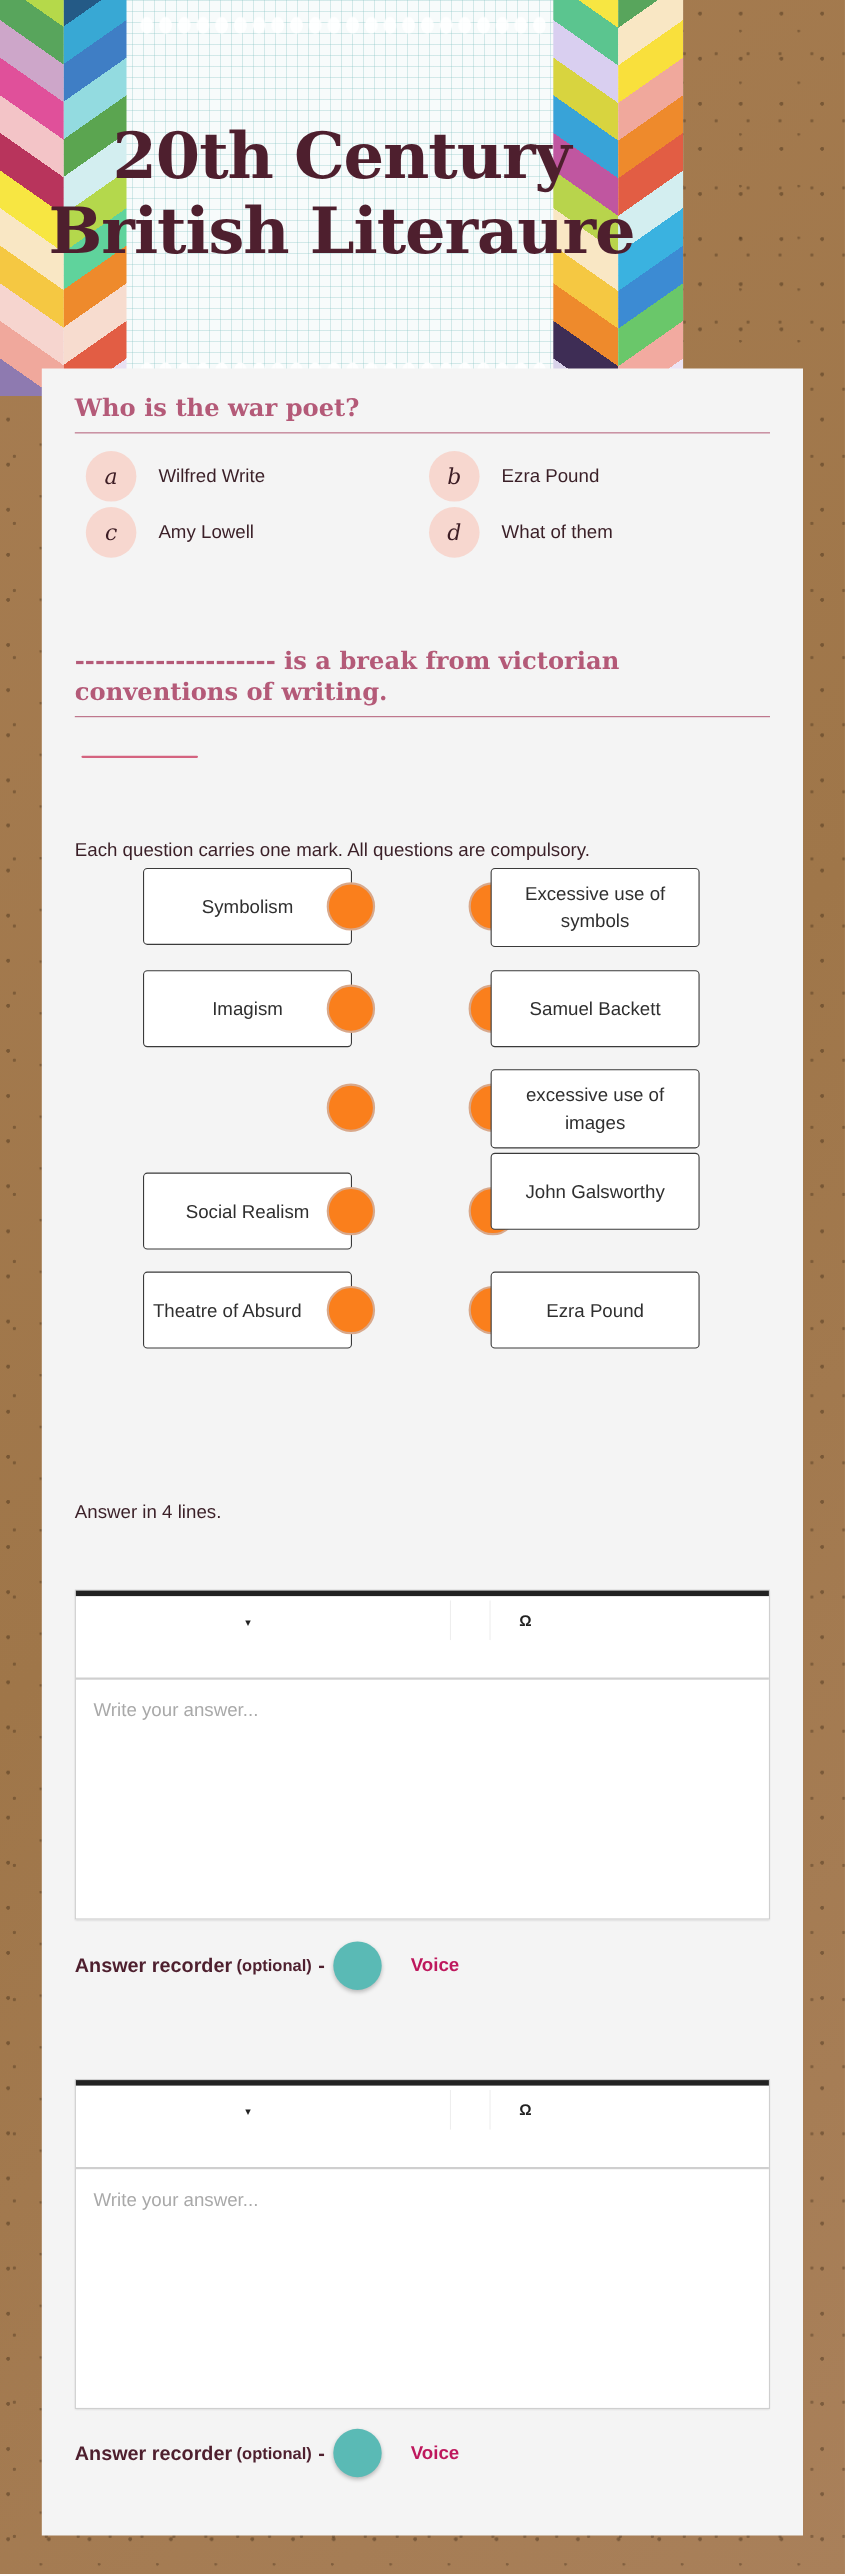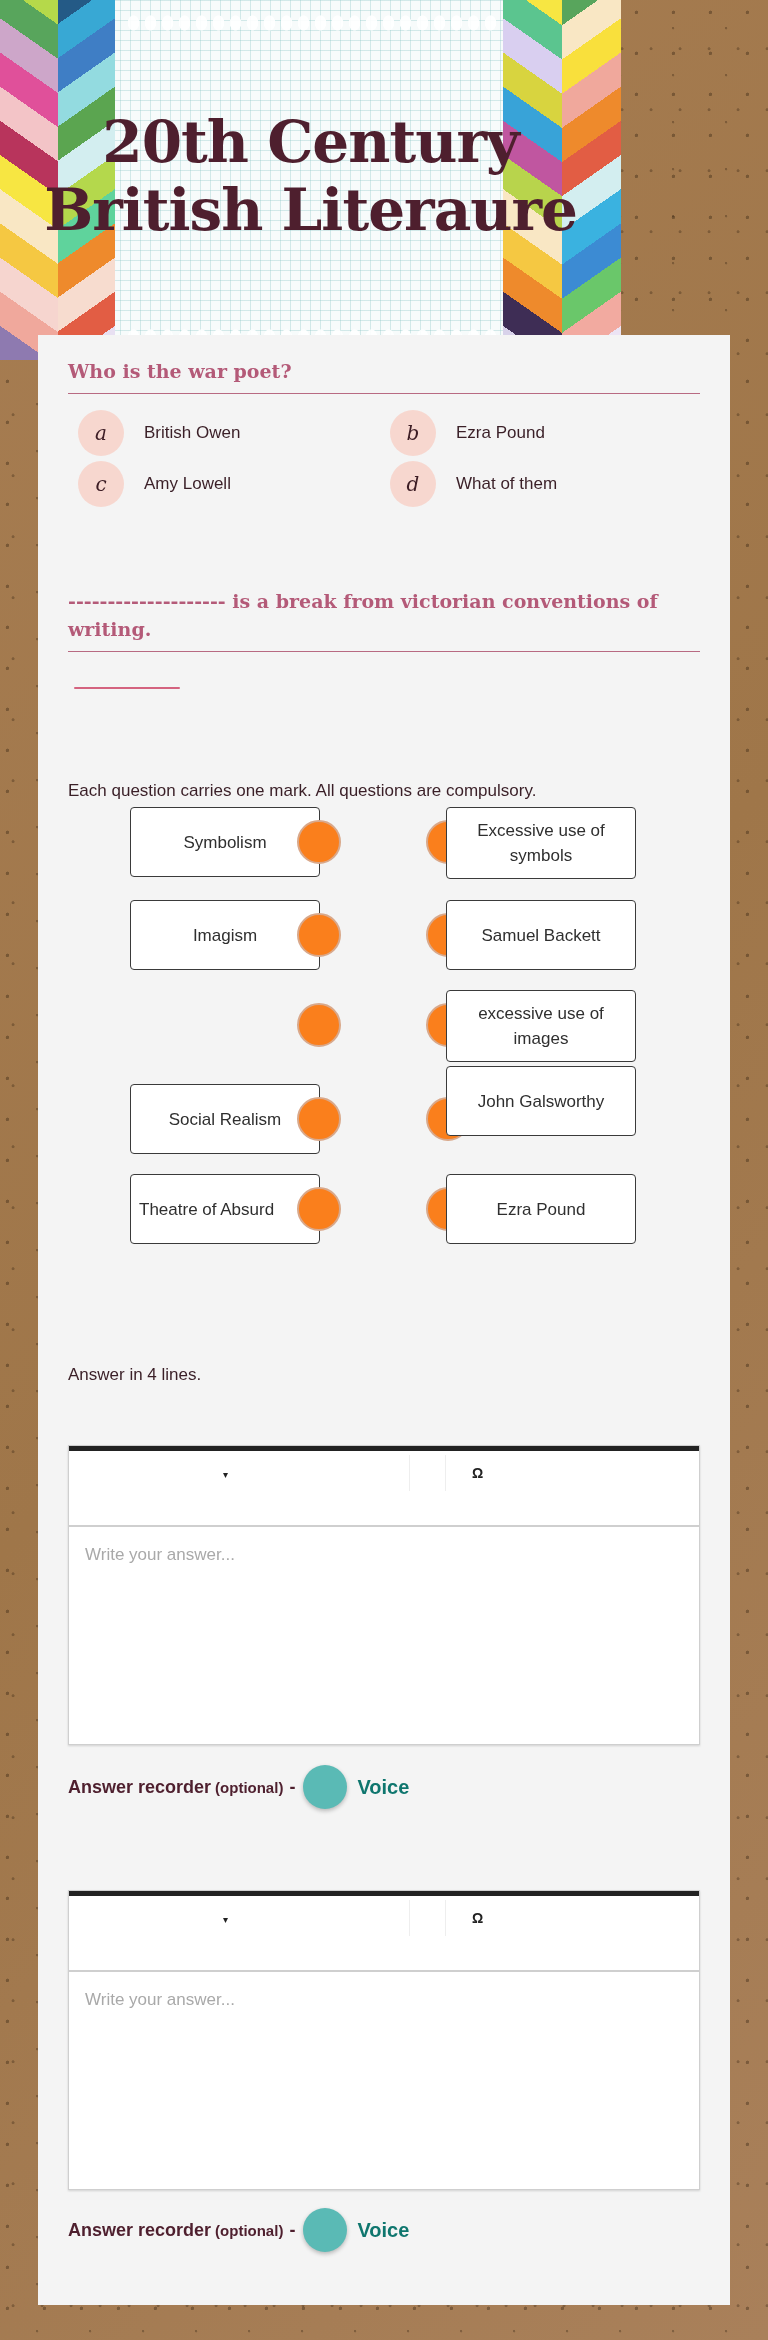--- a/index.html
+++ b/index.html
@@ -40,21 +40,21 @@
     position: absolute; left: 0; right: 0; top: 108px;
     text-align: center; color: #4e1f2e;
     font-family: "DejaVu Serif", serif; font-size: 58px; line-height: 68px;
     letter-spacing: -1px;
   }
   .card {
     position: absolute; left: 38px; top: 335px; width: 692px; height: 1970px;
     background: #f4f4f4;
   }
   .q-title {
-    font-family: "DejaVu Serif", serif; color: #b45a78; font-size: 19px;
+    font-family: "DejaVu Serif", serif; color: #b45a78; font-size: 22px;
     line-height: 28px; padding-bottom: 8px; border-bottom: 1.5px solid #b86a82;
   }
   .section { position: absolute; left: 30px; width: 632px; }
   .mc-grid { position: relative; height: 110px; }
   .mc-opt { position: absolute; display: flex; align-items: center; height: 46px; }
   .mc-letter {
     width: 46px; height: 46px; border-radius: 50%; background: #f7d7cf;
     display: flex; align-items: center; justify-content: center;
     font-family: "DejaVu Serif", serif; font-style: italic; font-size: 20px; color: #3d1d25;
   }
@@ -88,21 +88,21 @@
     padding: 18px 16px; font-size: 17px; color: #a9a9a9; height: 218px;
   }
   .recorder { position: absolute; left: 0; display: flex; align-items: center; }
   .rec-label { font-size: 18px; font-weight: bold; color: #4e1f2e; }
   .rec-opt { font-size: 15px; font-weight: bold; color: #4e1f2e; margin-left: 4px; }
   .rec-dash { font-size: 18px; font-weight: bold; color: #4e1f2e; margin-left: 6px; }
   .rec-btn {
     width: 44px; height: 44px; border-radius: 50%; background: #5abab5;
     margin-left: 8px; box-shadow: 0 2px 4px rgba(0,0,0,0.25);
   }
-  .rec-voice { font-size: 20px; font-weight: bold; color: #0f766e; margin-left: 10px; }
+  .rec-voice { font-size: 17px; font-weight: bold; color: #be185d; margin-left: 26px; }
 </style>
 </head>
 <body>
 
 <div class="header">
   <div class="chevron left">
     <div class="chev-half l" id="cll" style="background: repeating-linear-gradient(35deg, rgb(142, 122, 176) 0px, rgb(142, 122, 176) 28px, rgb(240, 168, 156) 28px, rgb(240, 168, 156) 56px, rgb(246, 213, 207) 56px, rgb(246, 213, 207) 84px, rgb(245, 200, 66) 84px, rgb(245, 200, 66) 112px, rgb(249, 231, 196) 112px, rgb(249, 231, 196) 140px, rgb(247, 230, 66) 140px, rgb(247, 230, 66) 168px, rgb(184, 52, 92) 168px, rgb(184, 52, 92) 196px, rgb(243, 196, 199) 196px, rgb(243, 196, 199) 224px, rgb(224, 80, 154) 224px, rgb(224, 80, 154) 252px, rgb(205, 166, 201) 252px, rgb(205, 166, 201) 280px, rgb(88, 165, 92) 280px, rgb(88, 165, 92) 308px, rgb(181, 217, 74) 308px, rgb(181, 217, 74) 336px, rgb(200, 230, 234) 336px, rgb(200, 230, 234) 364px);"></div>
     <div class="chev-half r" id="clr" style="background: repeating-linear-gradient(-35deg, rgb(232, 224, 242) 0px, rgb(232, 224, 242) 28px, rgb(226, 93, 68) 28px, rgb(226, 93, 68) 56px, rgb(247, 220, 207) 56px, rgb(247, 220, 207) 84px, rgb(238, 138, 44) 84px, rgb(238, 138, 44) 112px, rgb(95, 211, 156) 112px, rgb(95, 211, 156) 140px, rgb(180, 216, 76) 140px, rgb(180, 216, 76) 168px, rgb(211, 238, 240) 168px, rgb(211, 238, 240) 196px, rgb(91, 165, 80) 196px, rgb(91, 165, 80) 224px, rgb(147, 219, 224) 224px, rgb(147, 219, 224) 252px, rgb(63, 126, 197) 252px, rgb(63, 126, 197) 280px, rgb(56, 168, 212) 280px, rgb(56, 168, 212) 308px, rgb(36, 90, 134) 308px, rgb(36, 90, 134) 336px, rgb(213, 239, 242) 336px, rgb(213, 239, 242) 364px);"></div>
   </div>
   <div class="chevron right">
@@ -114,21 +114,21 @@
   <h1 class="title">20th Century British Literaure</h1>
 </div>
 
 <div class="card">
 
   <div class="section" style="top:22px;">
     <h2 class="q-title">Who is the war poet?</h2>
     <div class="mc-grid" style="margin-top:16px;">
       <div class="mc-opt" style="left:10px;top:0;">
         <div class="mc-letter">a</div>
-        <div class="mc-label">British Owen</div>
+        <div class="mc-label">Wilfred Write</div>
       </div>
       <div class="mc-opt" style="left:322px;top:0;">
         <div class="mc-letter">b</div>
         <div class="mc-label">Ezra Pound</div>
       </div>
       <div class="mc-opt" style="left:10px;top:51px;">
         <div class="mc-letter">c</div>
         <div class="mc-label">Amy Lowell</div>
       </div>
       <div class="mc-opt" style="left:322px;top:51px;">
@@ -137,21 +137,21 @@
       </div>
     </div>
   </div>
 
   <div class="section" style="top:252px;">
     <h2 class="q-title">-------------------- is a break from victorian conventions of writing.</h2>
     <div class="blank-line" style="top:100px;"></div>
   </div>
 
   <div class="section" style="top:424px;">
-    <p class="instructions" style="margin-top:22px;">Each question carries one mark. All questions are compulsory.</p>
+    <p class="instructions" style="margin-top:4px;">Each question carries one mark. All questions are compulsory.</p>
     <div id="match-area" style="position:relative;height:450px;">
       <div class="match-box" style="left:62px;top:6px;">Symbolism</div>
       <div class="dot" style="left:229px;top:19px;"></div>
       <div class="dot" style="left:358px;top:19px;"></div>
       <div class="match-box" style="left:378px;top:6px;height:72px;">Excessive use of
 symbols</div>
 
       <div class="match-box" style="left:62px;top:99px;">Imagism</div>
       <div class="dot" style="left:229px;top:112px;"></div>
       <div class="dot" style="left:358px;top:112px;"></div>

